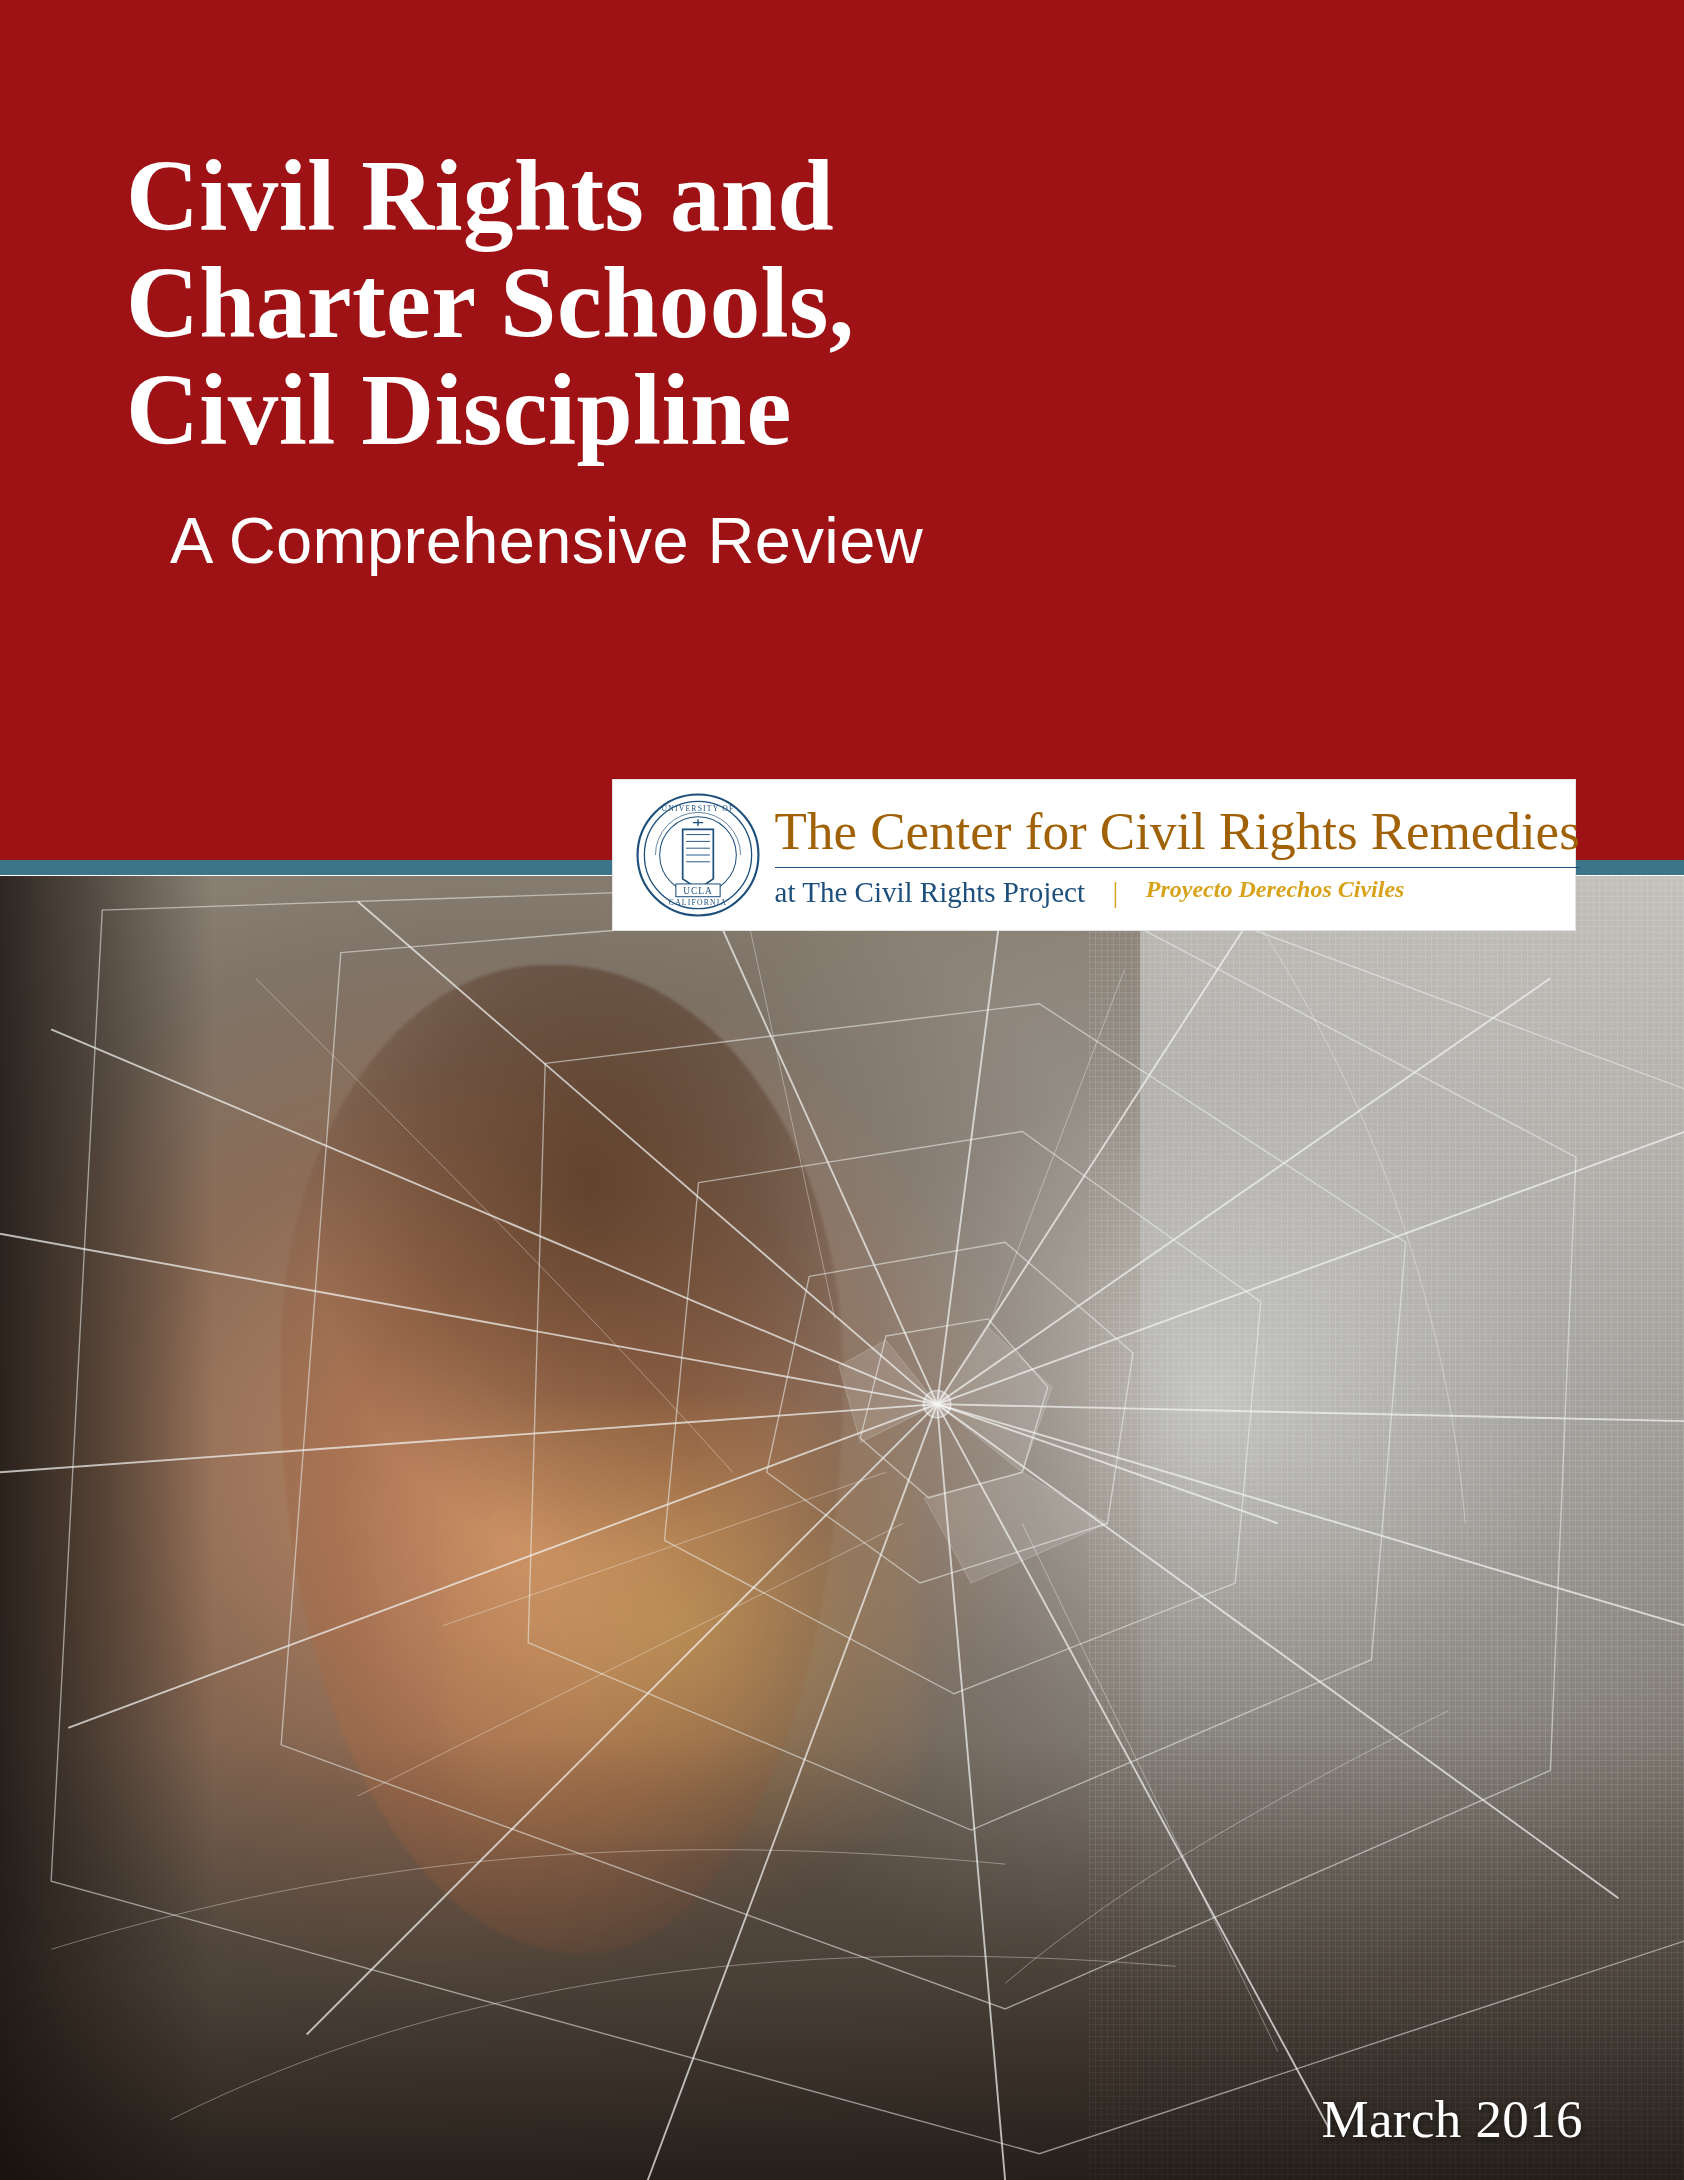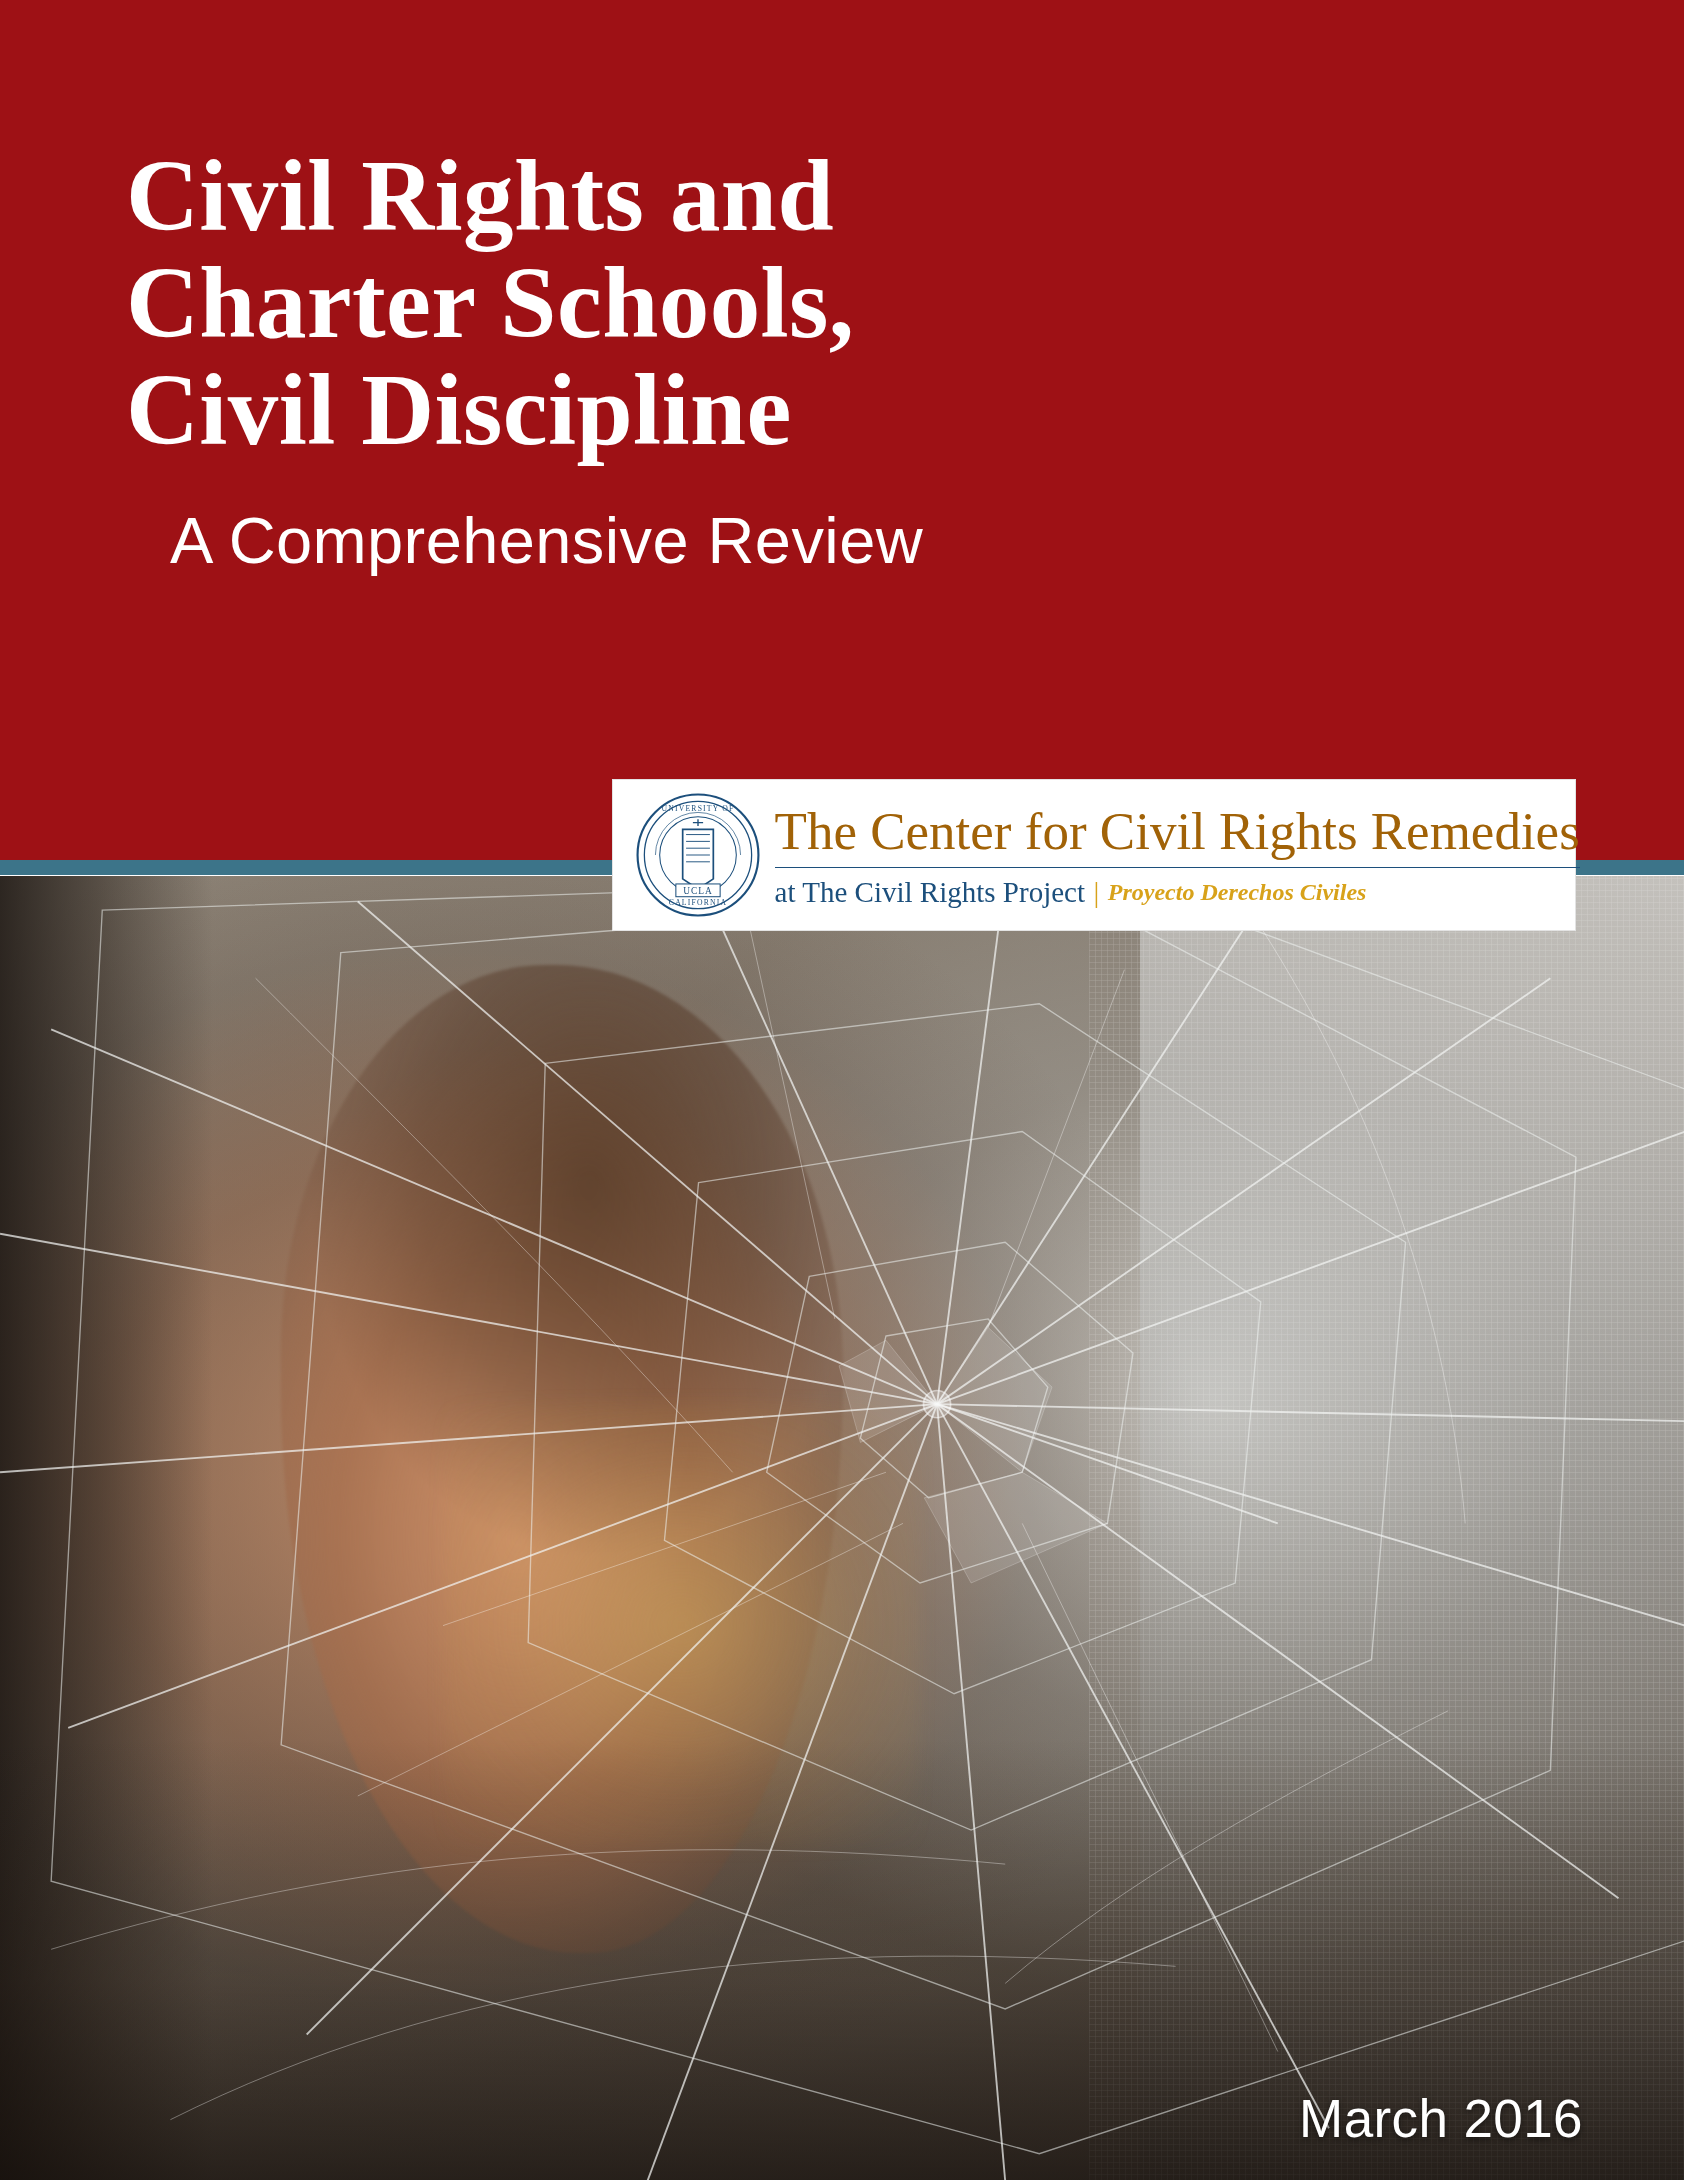--- a/index.html
+++ b/index.html
@@ -92,22 +92,23 @@
   }
   .logo-divider {
     margin-top: 6.8px;
     height: 1.7px;
     background: #1c4f7c;
     width: 100%;
   }
   .logo-sub {
     margin-top: 7.7px;
     display: flex;
-    align-items: center;
+    align-items: flex-start;
     white-space: nowrap;
+    gap: 19px;
   }
   .logo-sub-left {
     font-family: "Liberation Serif", serif;
     font-size: 29px;
     color: #1c4f7c;
   }
   .logo-pipe {
     color: #d8a21a;
     font-size: 29px;
     margin: 0 8.5px;
@@ -178,21 +179,21 @@
     background: radial-gradient(ellipse at 50% 50%, rgba(232,198,96,0.35) 0%, rgba(210,160,70,0.12) 55%, rgba(0,0,0,0) 100%);
     filter: blur(8.5px);
   }
   .cracks { position: absolute; inset: 0; }
   .caption-date {
     position: absolute;
     right: 102px;
     bottom: 32px;
     color: #ffffff;
     font-size: 53px;
-    font-family: Liberation Sans, sans-serif;
+    font-family: Liberation Serif, serif;
     letter-spacing: 0.4px;
     text-shadow: 0 1.7px 6.8px rgba(0,0,0,0.55);
     z-index: 6;
   }
 </style>
 </head>
 <body>
 
 <div class="page">
 

